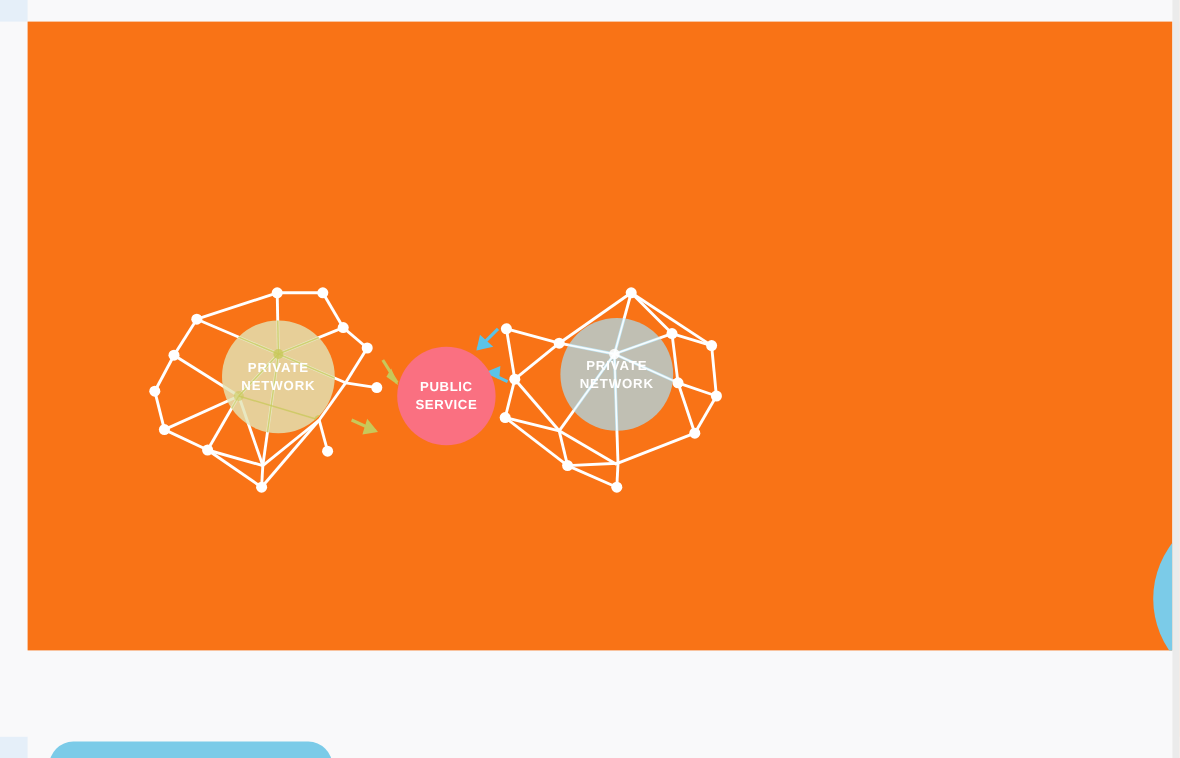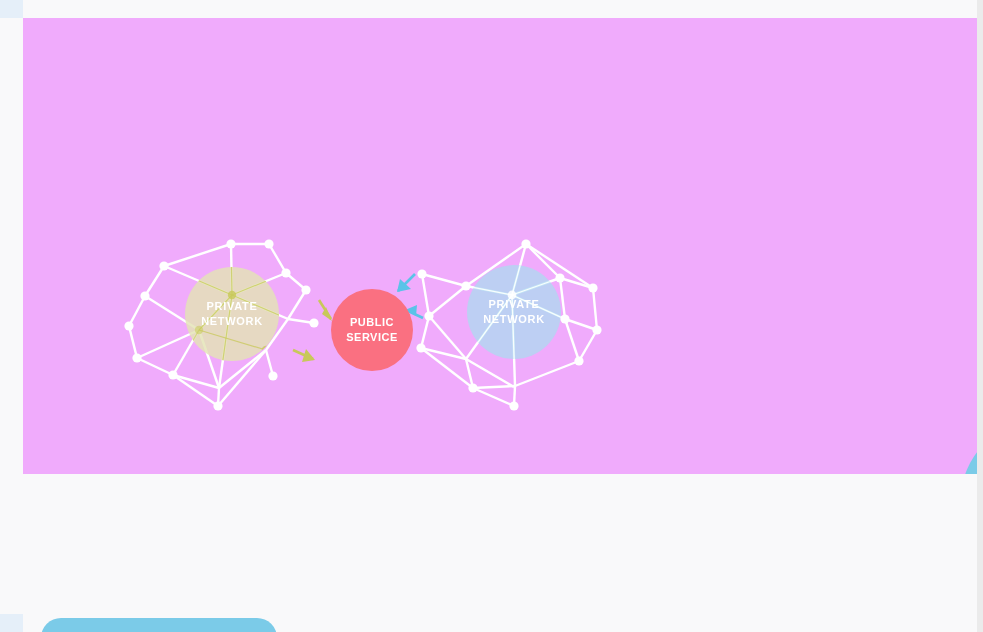--- a/index.html
+++ b/index.html
@@ -27,22 +27,22 @@
   #top-left-gutter {
     position: absolute;
     left: 0; top: 0;
     width: 23px; height: 18px;
     background: #e5eff9;
   }
   
   #canvas {
     position: absolute;
     left: 23px; top: 18px;
-    width: 954px; height: 456px;
-    background: #f0abfc;
+    width: 954px; height: 524px;
+    background: #f97316;
     overflow: hidden;
   }
   
   #bottom-band {
     position: absolute;
     left: 0; top: 614px;
     width: 983px; height: 18px;
     background: #f9f9fa;
   }
   #bottom-left-gutter {

